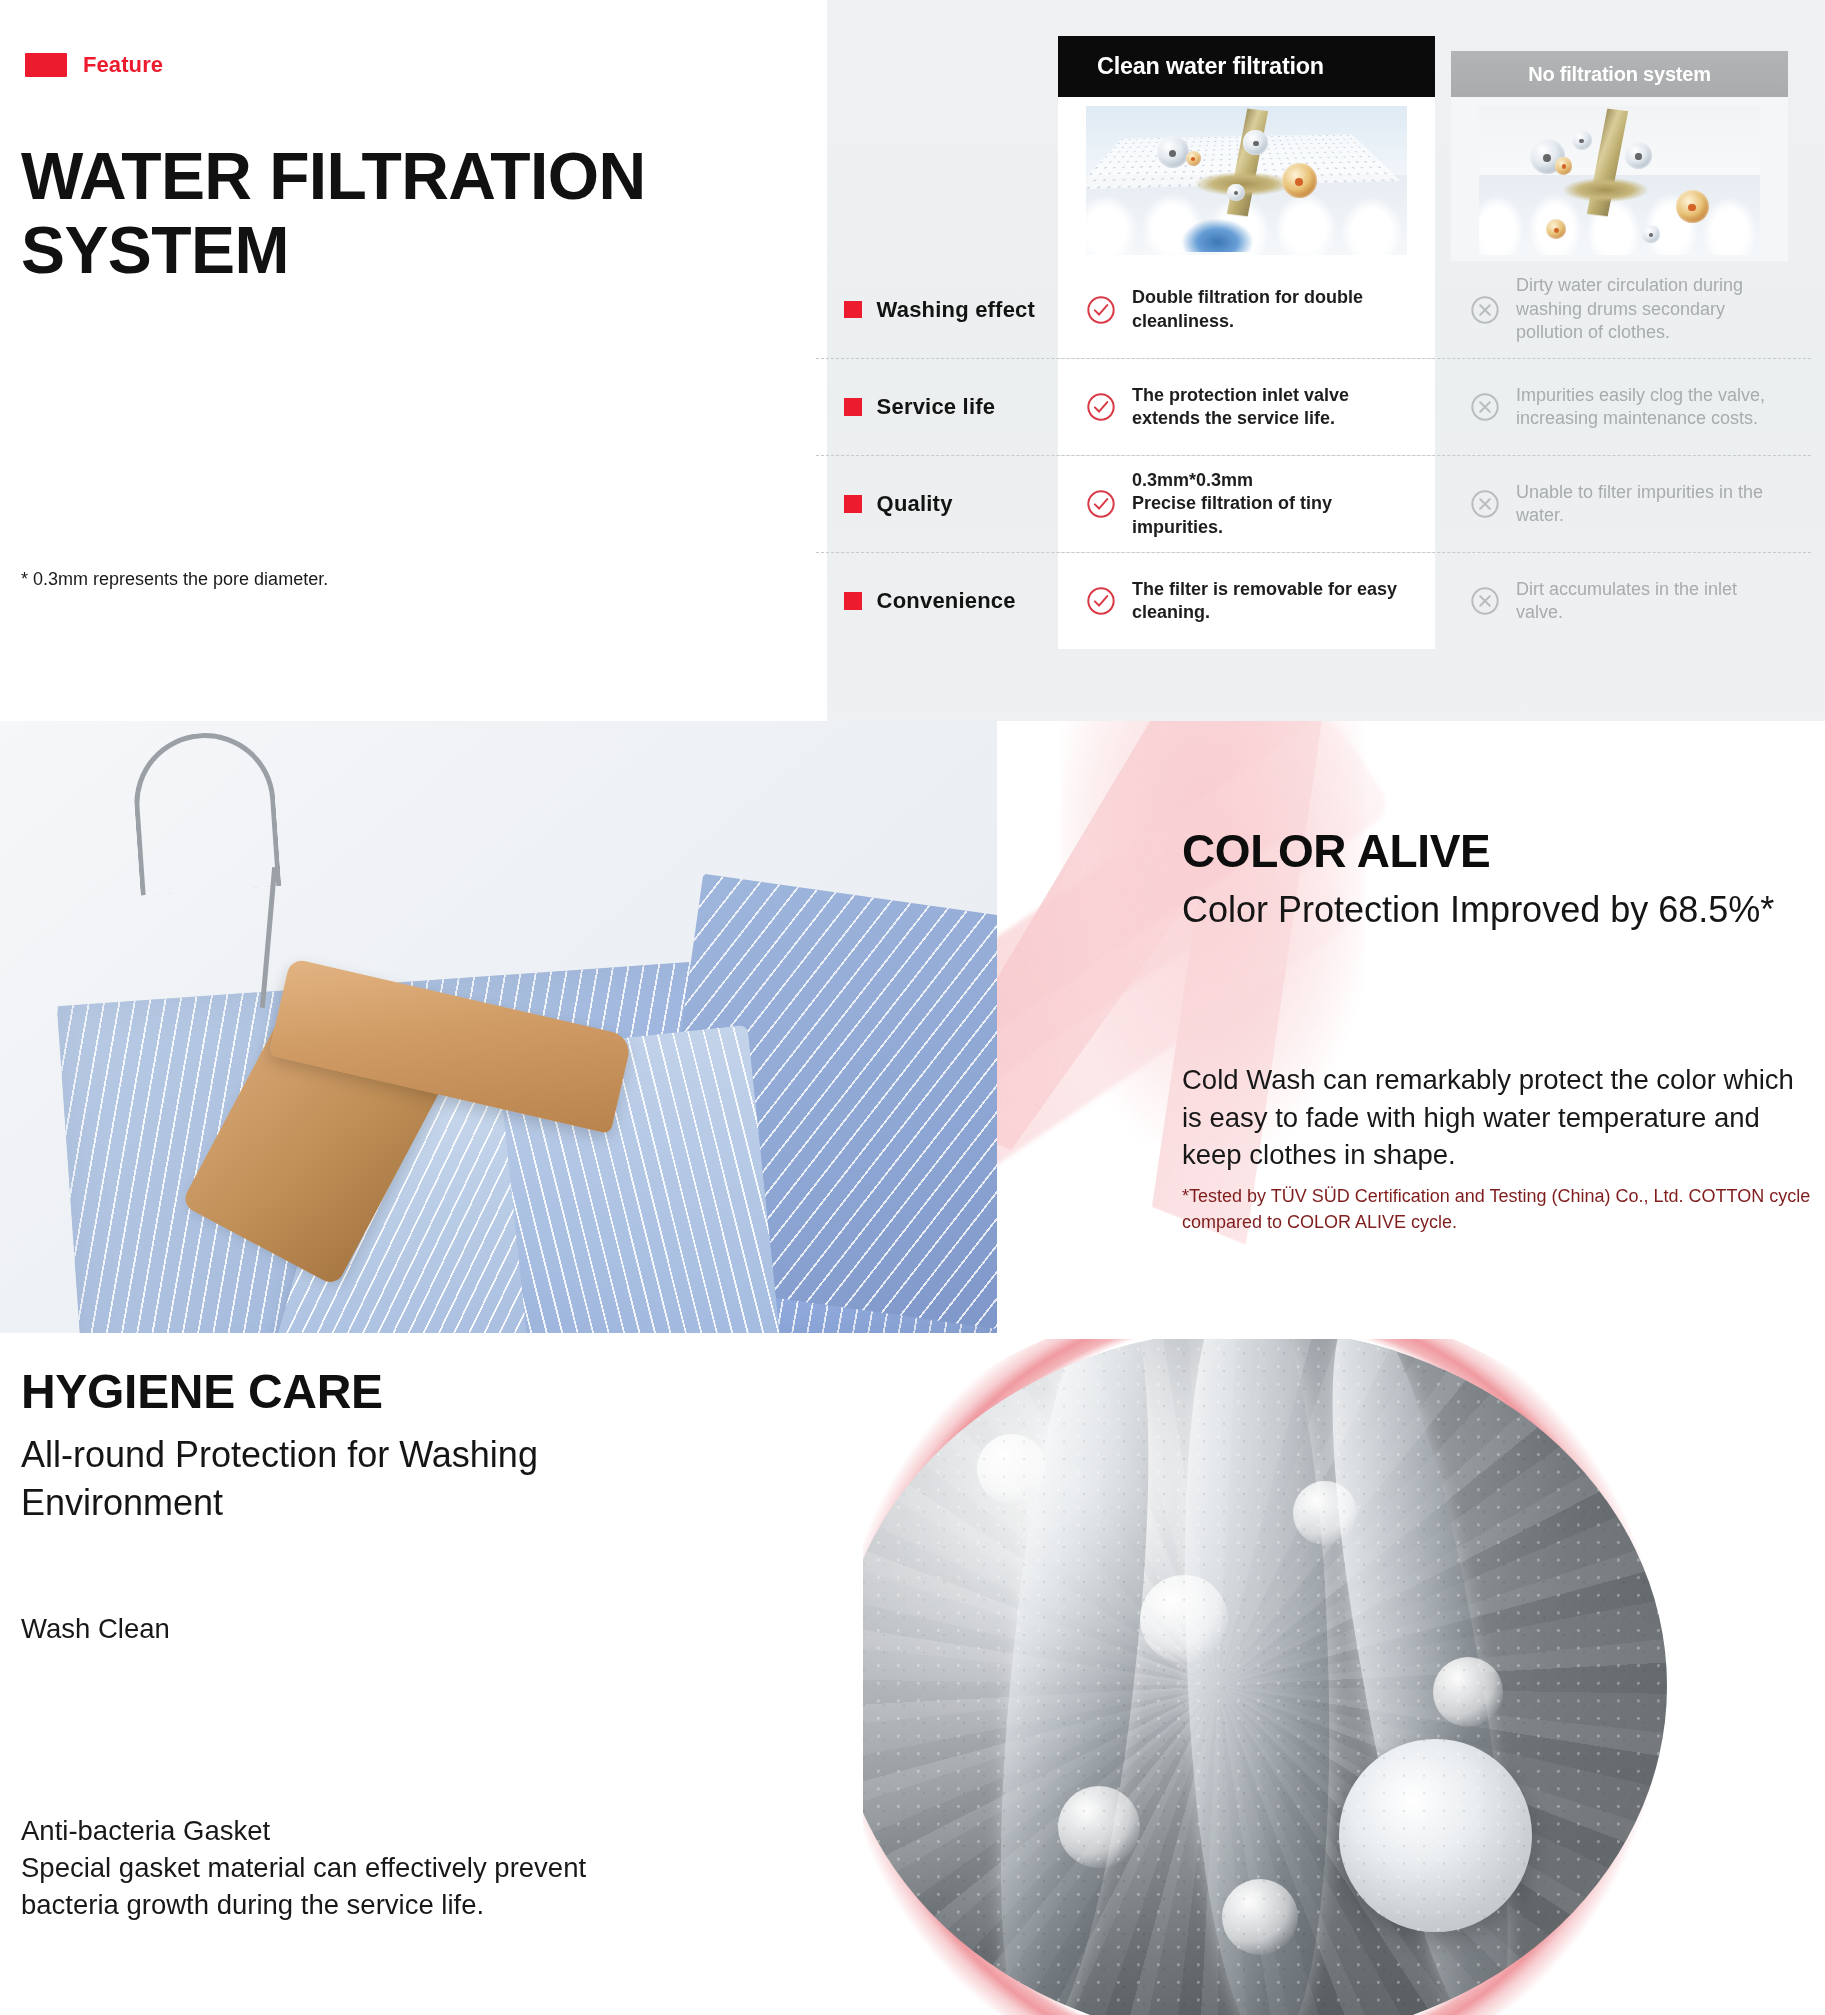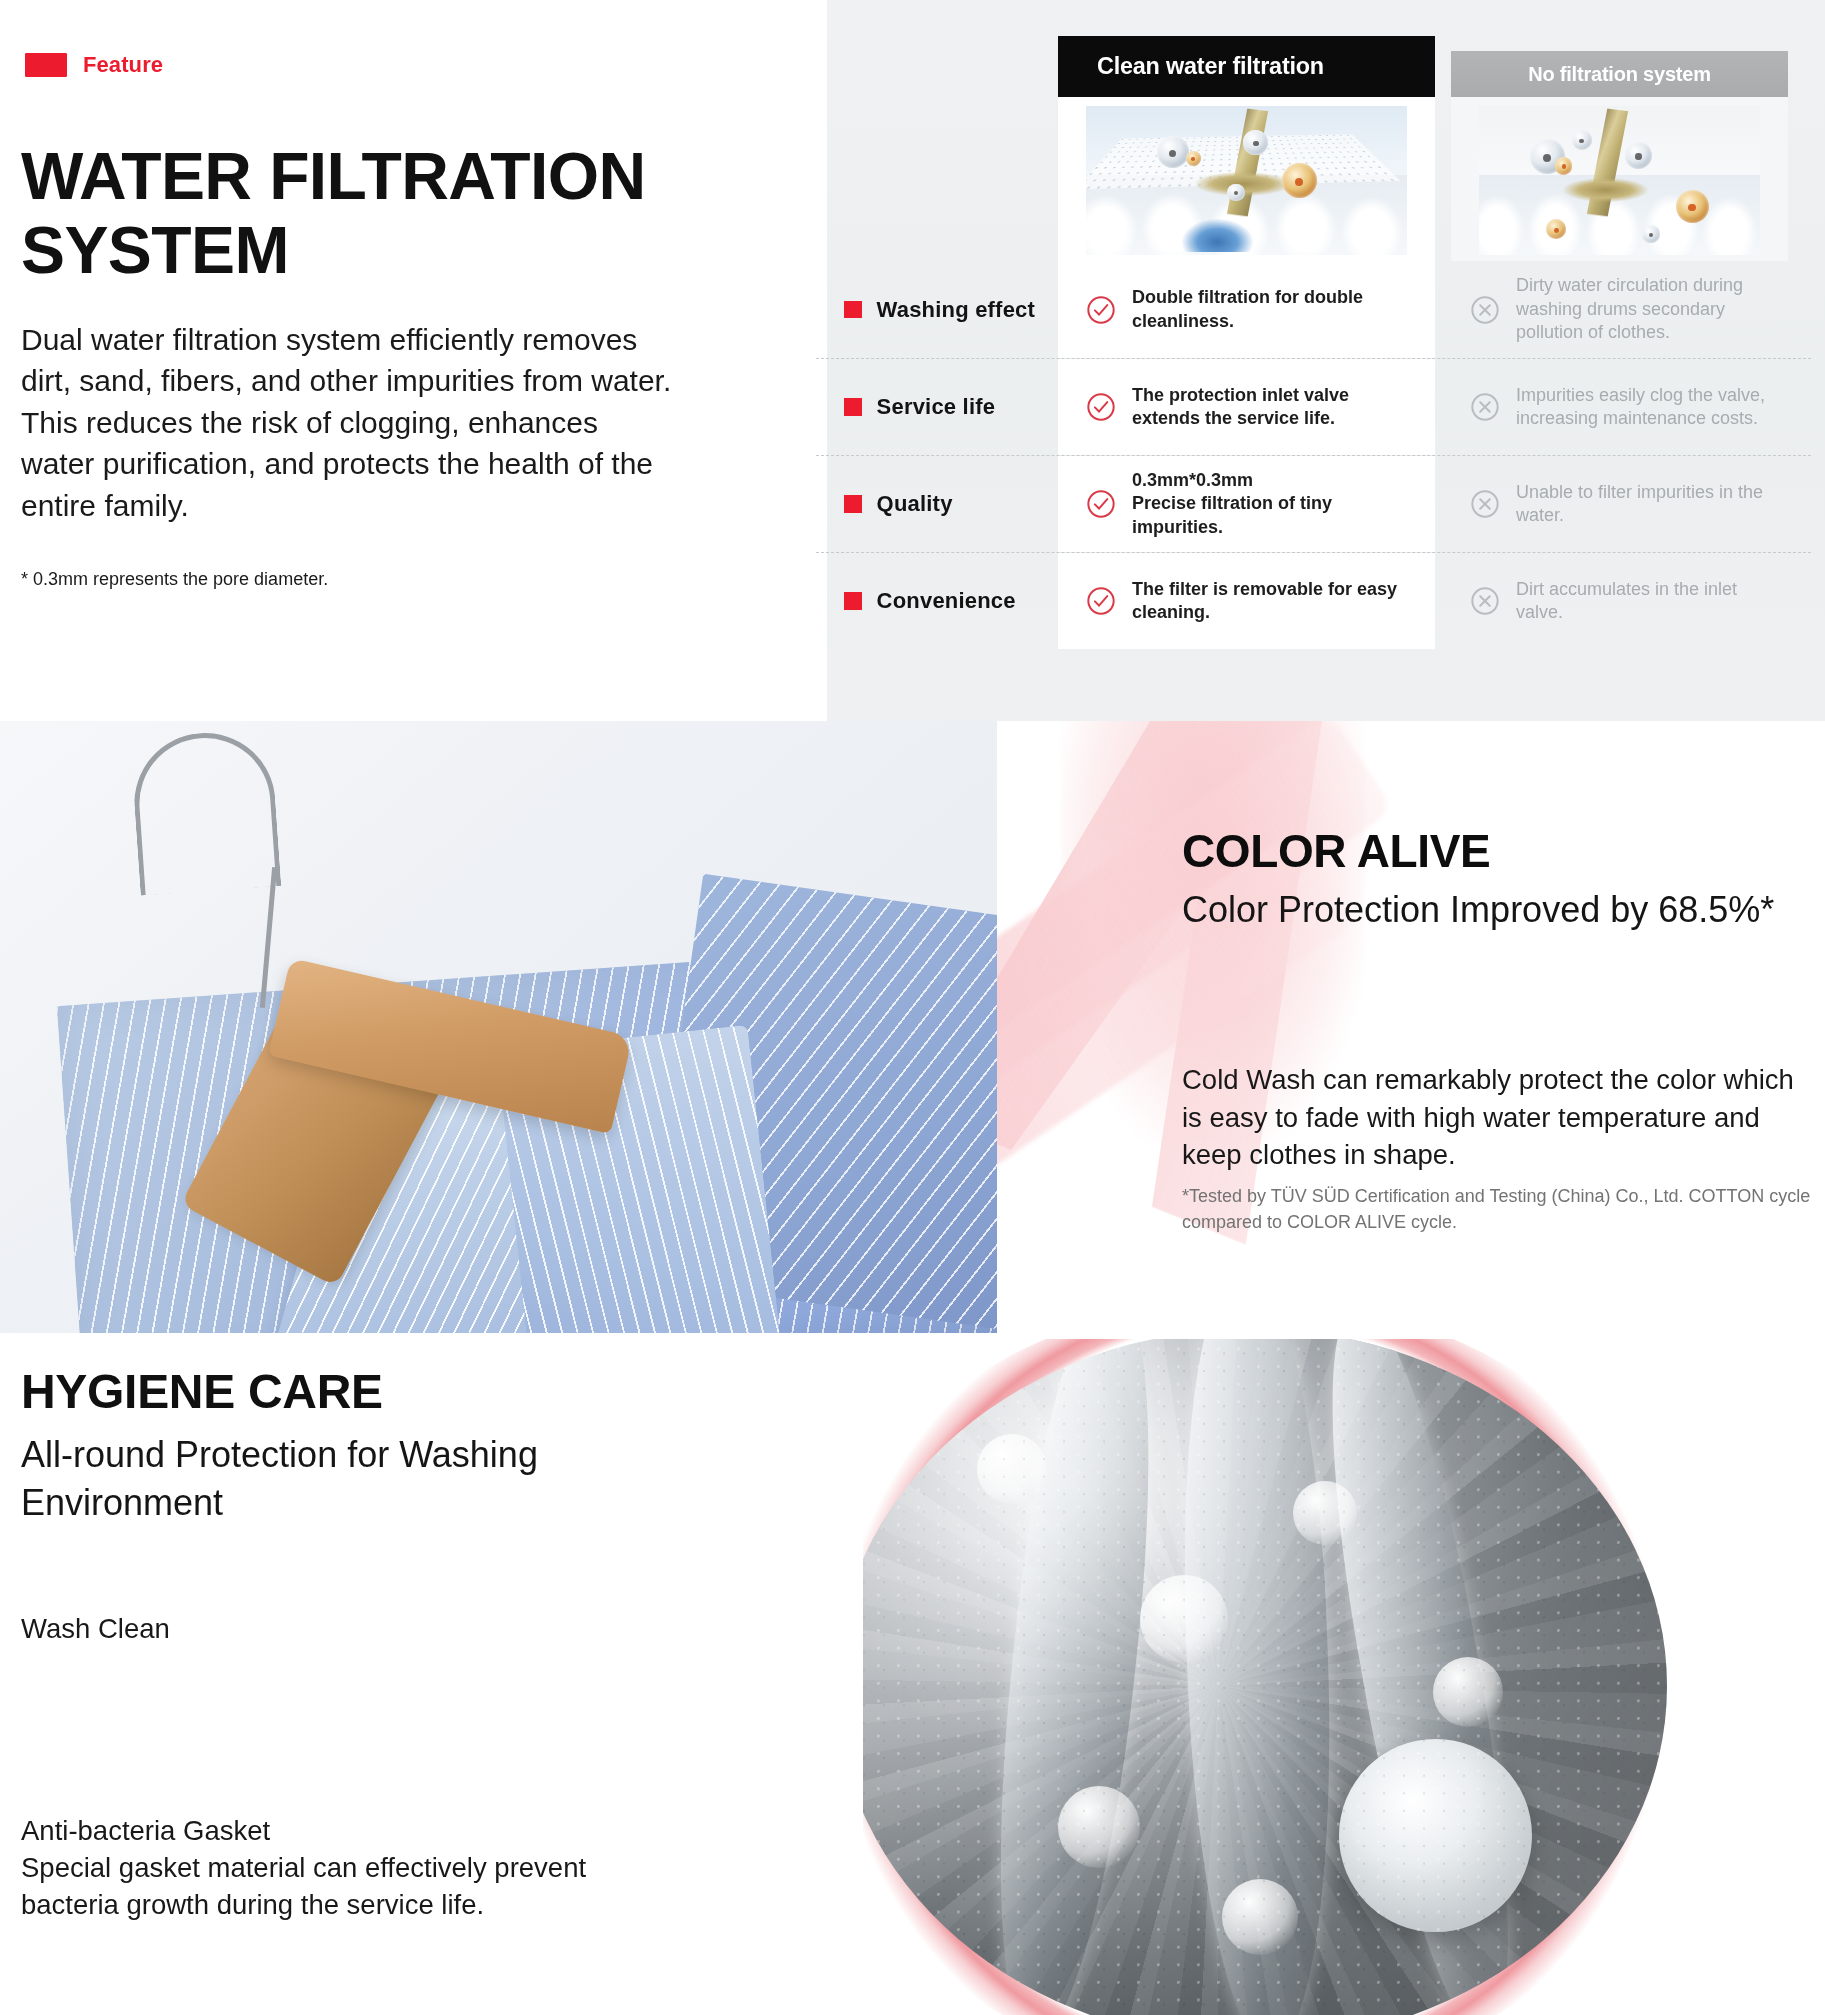--- a/index.html
+++ b/index.html
@@ -197,21 +197,21 @@
   }
   .ca-wm .wmD {
     position:absolute; left:-152px; top:246px; width:527px; height:111px;
     background:linear-gradient(90deg, rgba(249,206,210,.7), rgba(253,232,233,.3));
     transform: rotate(-34deg); filter: blur(2.3px); border-radius:23.4px;
   }
 
   .ca-title { position:absolute; left:185px; top:103px; font-size:46px; font-weight:bold; color:#0d0d0d; letter-spacing:-0.4px; }
   .ca-sub { position:absolute; left:185px; top:165px; width:621px; font-size:36px; line-height:1.34; color:#151515; }
   .ca-body { position:absolute; left:185px; top:340px; width:621px; font-size:27.5px; line-height:1.37; color:#181818; }
-  .ca-note { position:absolute; left:185px; top:462px; width:638px; font-size:18px; line-height:1.46; color:#737373; }
+  .ca-note { position:absolute; left:185px; top:462px; width:638px; font-size:18px; line-height:1.46; color:#7f1d1d; }
 
   
   .sec3 { position:absolute; left:0; top:1334px; width:1826px; height:681px; background:#ffffff; }
   .hc-title { position:absolute; left:21px; top:30px; font-size:48px; font-weight:bold; color:#101010; letter-spacing:-0.3px; }
   .hc-sub { position:absolute; left:21px; top:97px; width:691px; font-size:36px; line-height:1.34; color:#151515; }
   .hc-block1 { position:absolute; left:21px; top:276px; width:662px; font-size:27.5px; line-height:1.35; color:#181818; }
   .hc-block2 { position:absolute; left:21px; top:478px; width:662px; font-size:27.5px; line-height:1.35; color:#181818; }
   .hc-h { display:block; }
 
   .drum { position:absolute; left:863px; top:4.7px; width:963px; height:677px; overflow:hidden; background:#ffffff; }
@@ -275,21 +275,20 @@
   <section class="sec1">
     <div class="sec1-left">
 
       <div class="feature-badge">
         <span class="feature-chip"></span>
         <span class="feature-label">Feature</span>
       </div>
 
       <h1 class="sec1-title">WATER FILTRATION SYSTEM</h1>
 
-      <p class="sec1-body">Dual water filtration system efficiently removes dirt, sand, fibers, and other impurities from water. This reduces the risk of clogging, enhances water purification, and protects the health of the entire family.</p>
 
       <p class="sec1-note">* 0.3mm represents the pore diameter.</p>
     </div>
 
     <div class="sec1-right"></div>
 
     <div class="cmp">
 
       <div class="cmp-headrow">
         <div class="cmp-head cmp-head-a">Clean water filtration</div>

